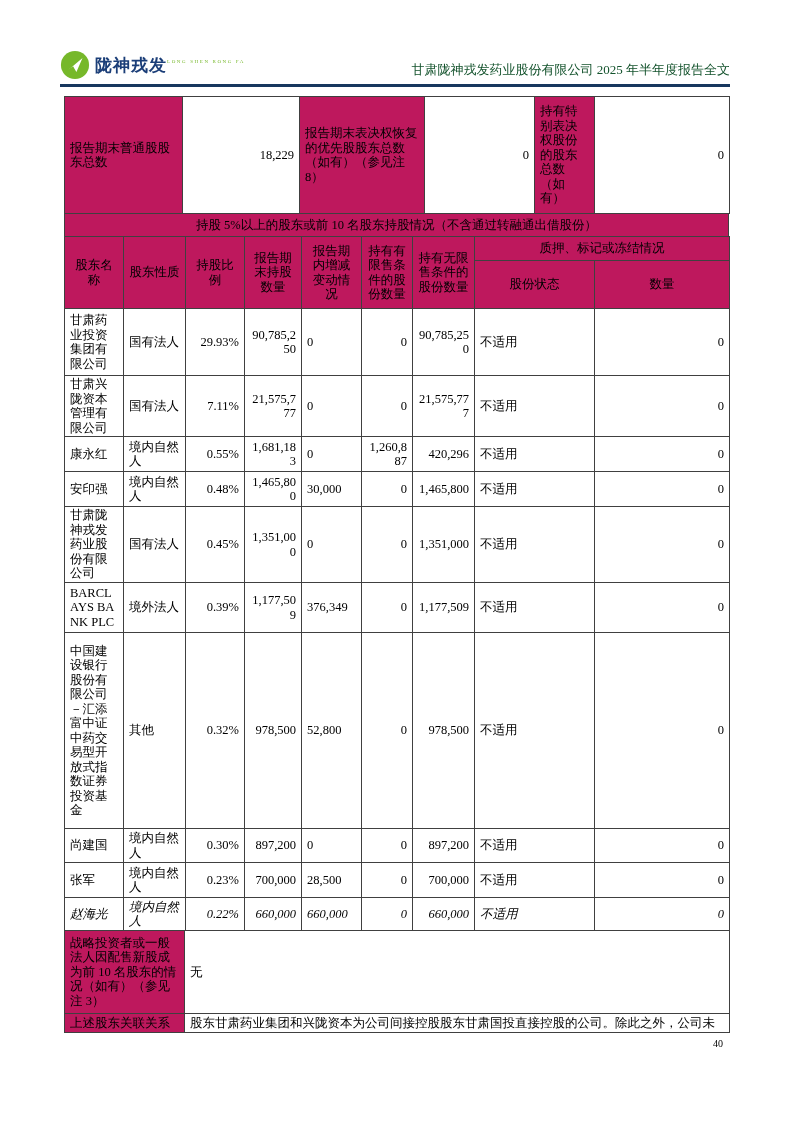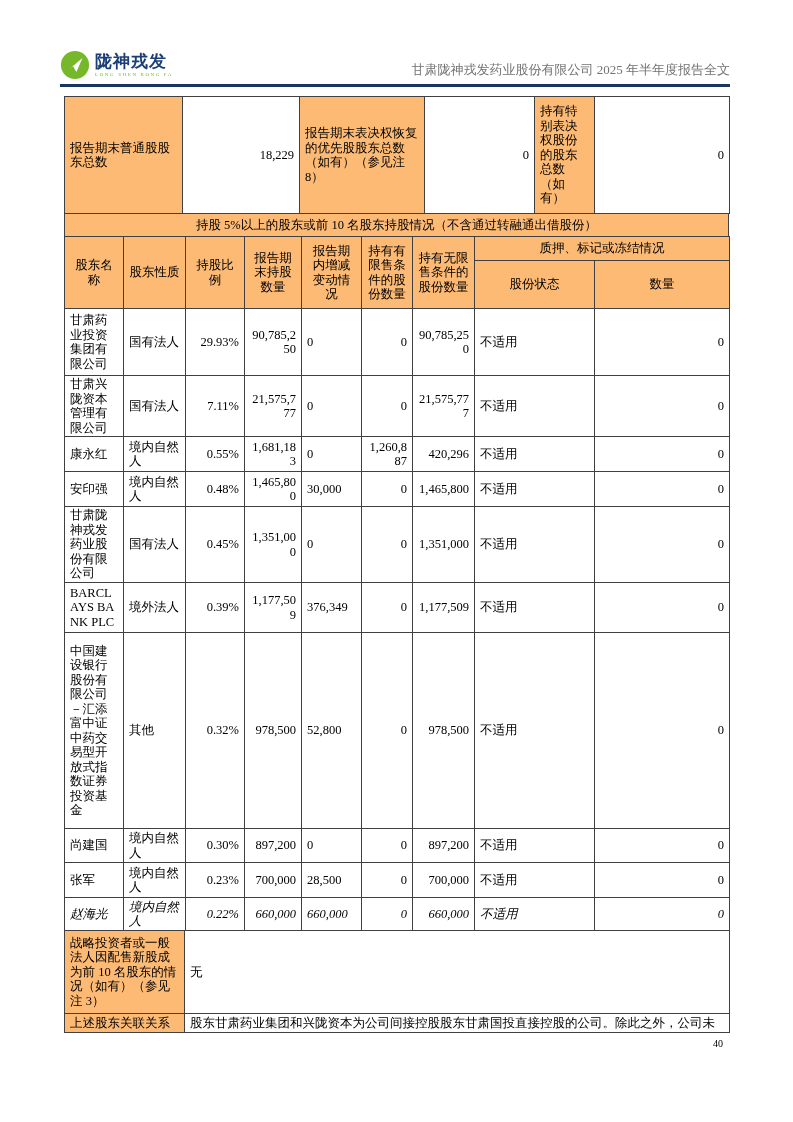--- a/index.html
+++ b/index.html
@@ -4,32 +4,32 @@
 <style>
   html,body{margin:0;padding:0;background:#fff;}
   .page{position:relative;width:793px;height:1122px;background:#fff;overflow:hidden;
         font-family:"Liberation Serif","DejaVu Serif",serif;color:#000;}
   .inner{position:absolute;left:60px;top:44px;width:670px;}
 
   
   .hdr{display:flex;justify-content:space-between;align-items:flex-end;height:36px;}
   .brand{display:flex;align-items:center;gap:5px;}
   .brand svg{display:block;}
-  .brand-txt{display:flex;flex-direction:column;line-height:1;}
+  .brand-txt{display:flex;flex-direction:row;line-height:1;}
   .brand-name{font-weight:bold;font-size:17px;color:#1b3e78;letter-spacing:1px;}
   .brand-sub{font-size:5px;color:#76b82a;letter-spacing:1.6px;margin-top:2px;}
-  .doc-title{font-size:13px;color:#737373;padding-bottom:1px;}
+  .doc-title{font-size:13px;color:#14532d;padding-bottom:1px;}
   .rule{height:3px;background:#17375e;margin-top:4px;}
 
   
   .tbl{border-collapse:collapse;table-layout:fixed;width:665px;margin-left:4px;
        font-size:12.5px;line-height:14.5px;}
   .tbl td,.tbl th{border:1px solid #404040;vertical-align:middle;padding:1px 5px;
        font-weight:normal;word-break:break-all;overflow:hidden;}
-  .g{background:#fdba74;}
+  .g{background:#be185d;}
   .tr{text-align:right;}
   .tl{text-align:left;}
   .tc{text-align:center;}
   .sect{margin-top:-1px;}
 
   .summary-tbl tr{height:117px;}
 
   .band-tbl tr{height:23px;}
 
   .main-tbl thead tr:nth-child(1){height:24px;}

